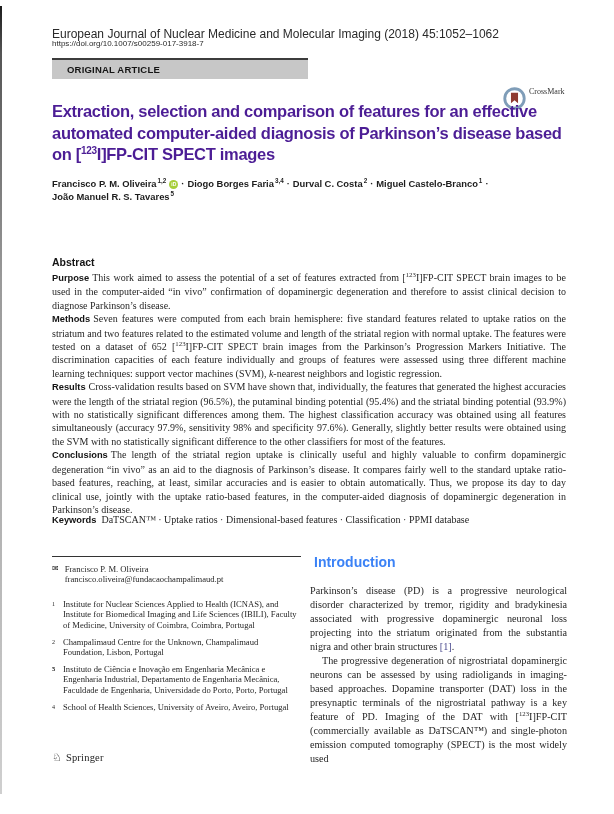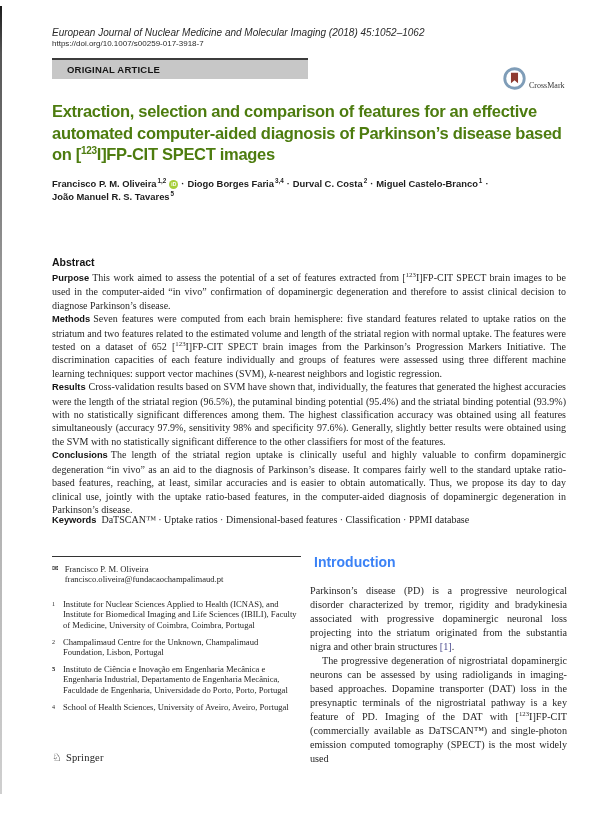--- a/index.html
+++ b/index.html
@@ -7,37 +7,37 @@
     position:relative; width:614px; height:814px; background:#ffffff;
     font-family:"Liberation Serif", serif; color:#222; overflow:hidden;
   }
   .sans { font-family:"Liberation Sans", sans-serif; }
 
   .edge-artifact {
     position:absolute; left:0; top:6px; width:2px; height:788px;
     background:linear-gradient(to bottom,#1c1c1c 0%,#555 6%,#9a9a9a 35%,#cfcfcf 100%);
   }
 
-  .journal-line { position:absolute; left:52px; top:27px; font-size:10px; color:#2a2a2a;font-style:italic; }
+  .journal-line { position:absolute; left:52px; top:27px; font-size:12px; color:#2a2a2a; }
   .doi-line     { position:absolute; left:52px; top:39px; font-size:8px; color:#2a2a2a; }
 
   .type-badge {
     position:absolute; left:52px; top:58px; width:241px; height:19px;
     background:#c7c7c7; border-top:2.5px solid #3c3c3c;
     font-weight:bold; font-size:9.5px; line-height:19px; padding-left:15px;
     color:#141414; letter-spacing:0.2px;
   }
 
-  .crossmark { position:absolute; left:503px; top:67px; display:flex; align-items:flex-end; gap:3px; }
+  .crossmark { position:absolute; left:503px; top:87px; display:flex; align-items:flex-start; gap:3px; }
   .crossmark svg { display:block; }
   .cm-label { font-size:8px; color:#333; font-family:"Liberation Serif", serif; }
 
   .title {
     position:absolute; left:52px; top:101px; width:518px; margin:0;
-    font-weight:bold; font-size:16.5px; line-height:21.5px; color:#4d7c0f;
+    font-weight:bold; font-size:16.5px; line-height:21.5px; color:#4c1d95;
     letter-spacing:-0.3px;
   }
   .title sup { font-size:10px; line-height:0; }
 
   .authors { position:absolute; left:52px; top:177px; width:520px; font-weight:bold;
              font-size:9.4px; line-height:13px; color:#1d1d1d; }
   .authors sup { font-size:6.3px; line-height:0; margin-left:1px; }
   .authors .sep { margin:0 3px; }
   .orcid {
     display:inline-block; width:9px; height:9px; border-radius:50%;

